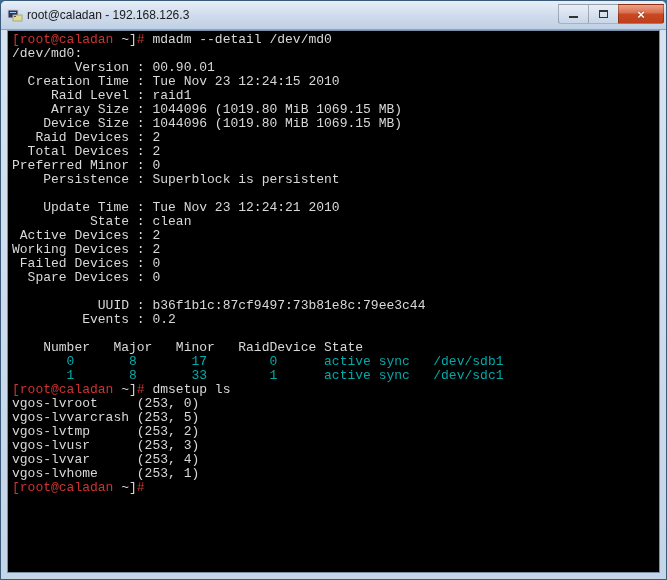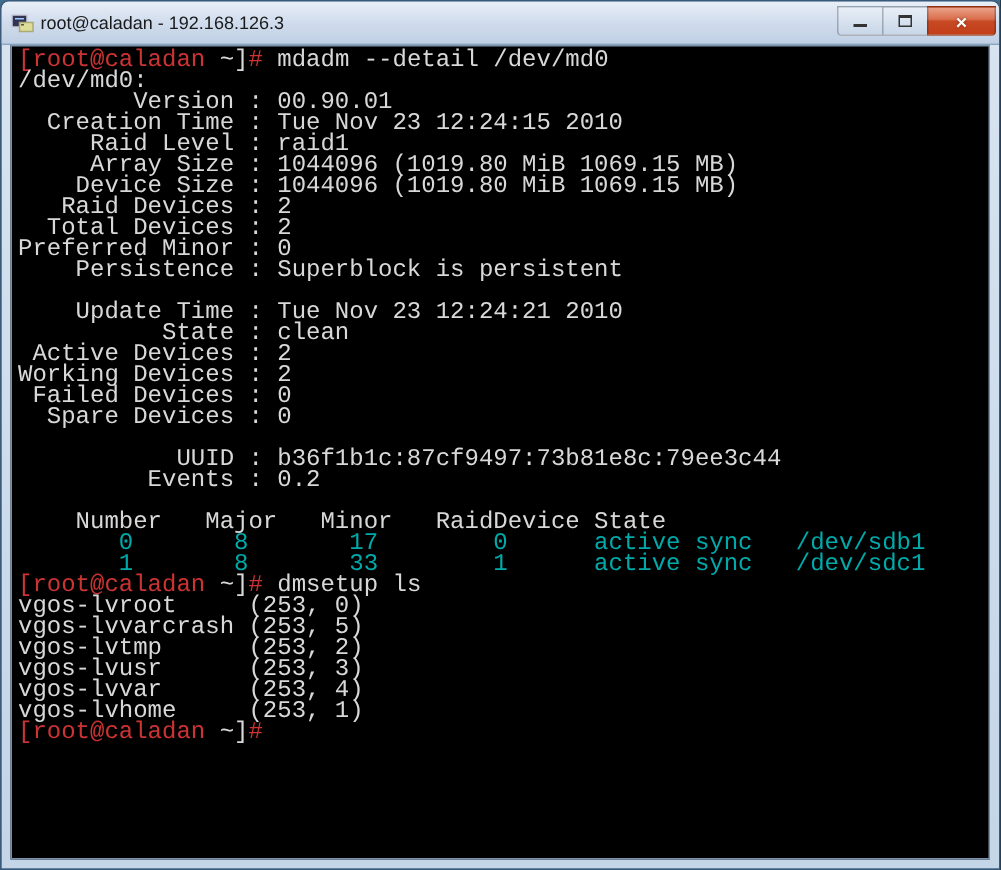--- a/index.html
+++ b/index.html
@@ -96,21 +96,21 @@
     border: 1px solid #7a91ab;
     box-sizing: border-box;
     overflow: hidden;
   }
   .terminal {
     width: 100%;
     height: 100%;
     overflow-y: auto;
     overflow-x: hidden;
     font-family: "Courier New", Consolas, monospace;
-    font-size: 16px;
+    font-size: 13px;
     line-height: 14px;
     color: #d8d8d8;
     padding: 2px 0 2px 4px;
     box-sizing: border-box;
   }
   .terminal::-webkit-scrollbar {
     width: 16px;
   }
   .terminal::-webkit-scrollbar-track {
     background: #e8e8e8;

